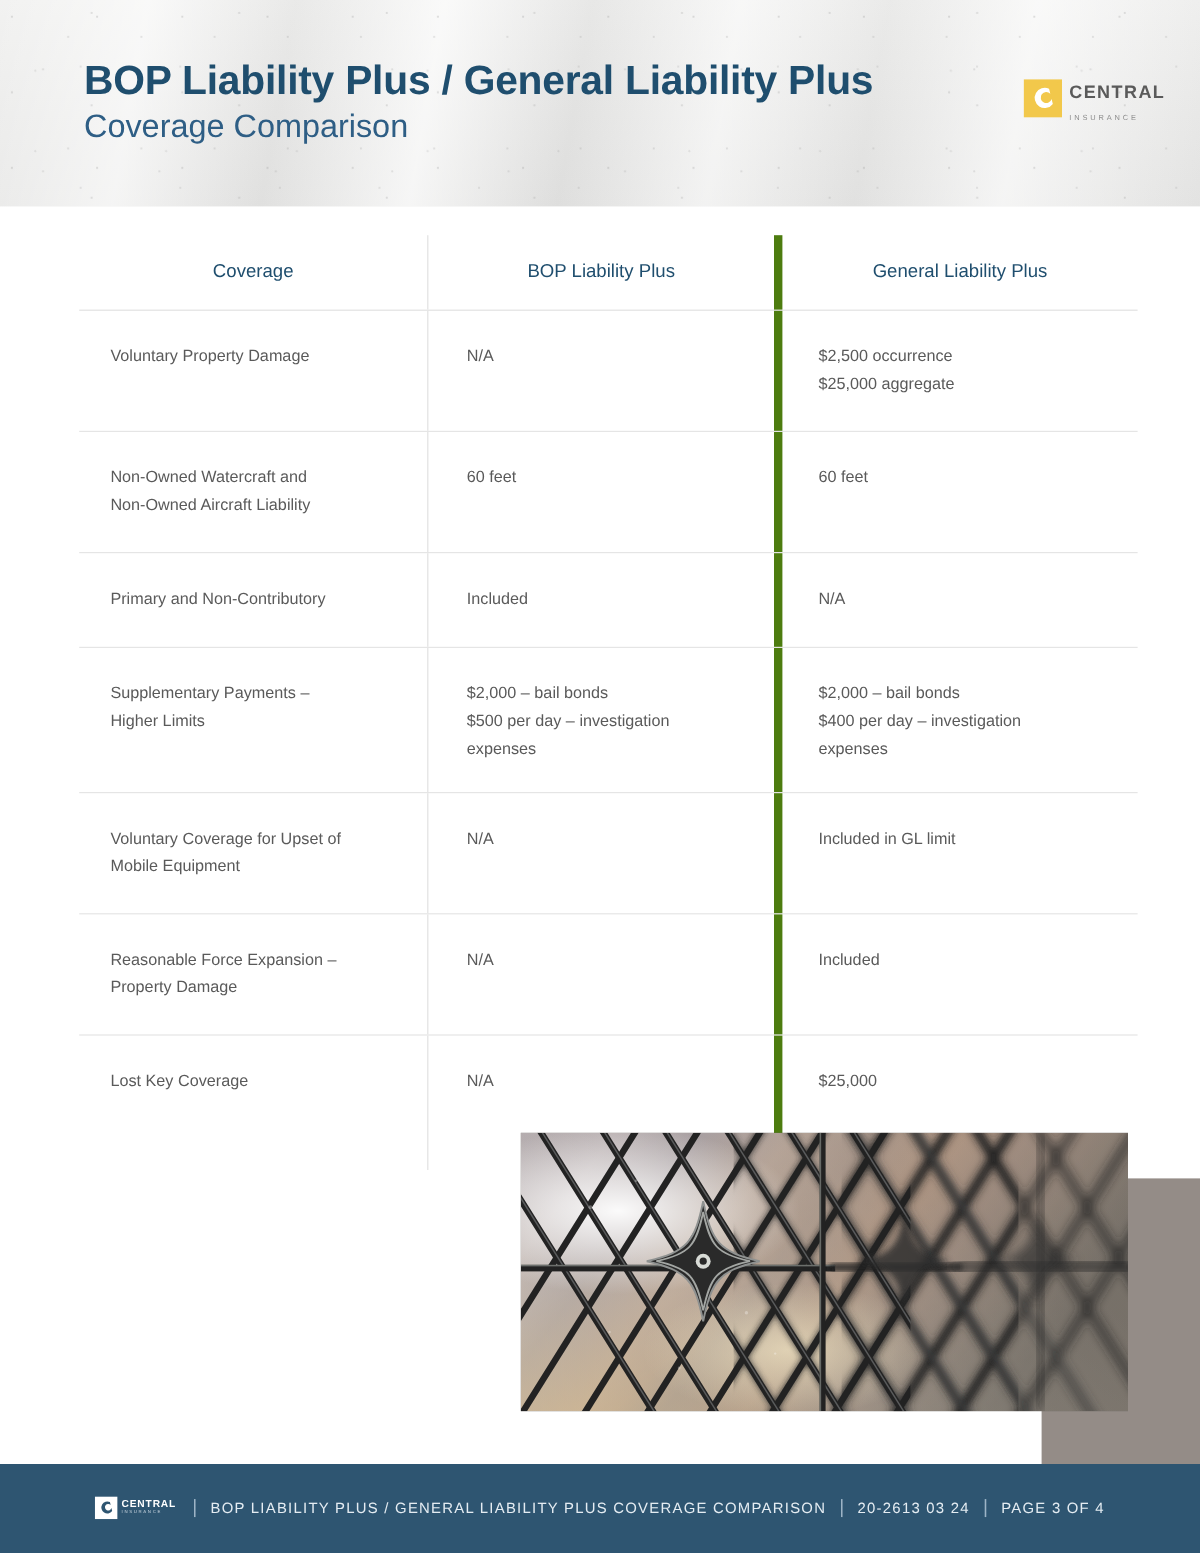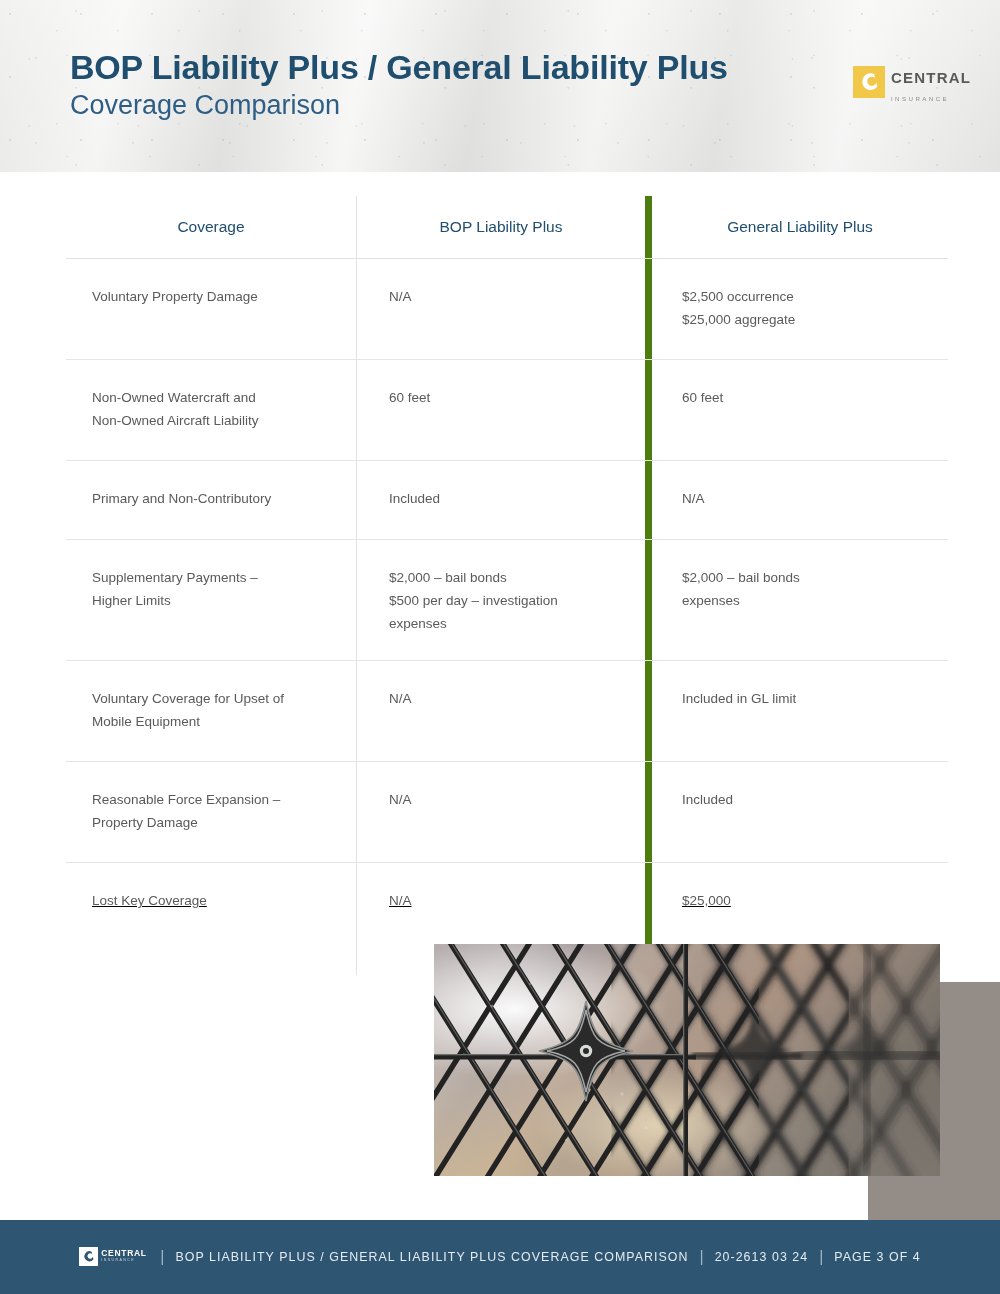--- a/index.html
+++ b/index.html
@@ -137,21 +137,21 @@
            border-left: 7px solid #4d7c0f; }
   .t-head .col-1 { padding-left: 0; }
   .t-head .col-2 { padding-left: 0; }
   .t-head .col-3 { padding-left: 0; }
   .cell-line { display: block; white-space: pre; }
 
   
   .h-78  { height: 78px; }
   .h-120 { height: 120px; }
   .h-100 { height: 100px; }
-  .h-112 { height: 112px; text-decoration: underline; }
+  .h-112 { height: 112px; }
 
   
   .accent-block {
     position: absolute;
     left: 868px; top: 982px;
     width: 132px; height: 238px;
     background: #948c87;
   }
   .photo {
     position: absolute;
@@ -281,20 +281,21 @@
       <span class="cell-line">Supplementary Payments –</span>
       <span class="cell-line">Higher Limits</span>
     </div>
     <div class="cell col-2">
       <span class="cell-line">$2,000 – bail bonds</span>
       <span class="cell-line">$500 per day – investigation</span>
       <span class="cell-line">expenses</span>
     </div>
     <div class="cell col-3">
       <span class="cell-line">$2,000 – bail bonds</span>
+      <span class="cell-line">$400 per day – investigation</span>
       <span class="cell-line">expenses</span>
     </div>
   </div>
 
   <div class="t-row h-100">
     <div class="cell col-1">
       <span class="cell-line">Voluntary Coverage for Upset of</span>
       <span class="cell-line">Mobile Equipment</span>
     </div>
     <div class="cell col-2">

